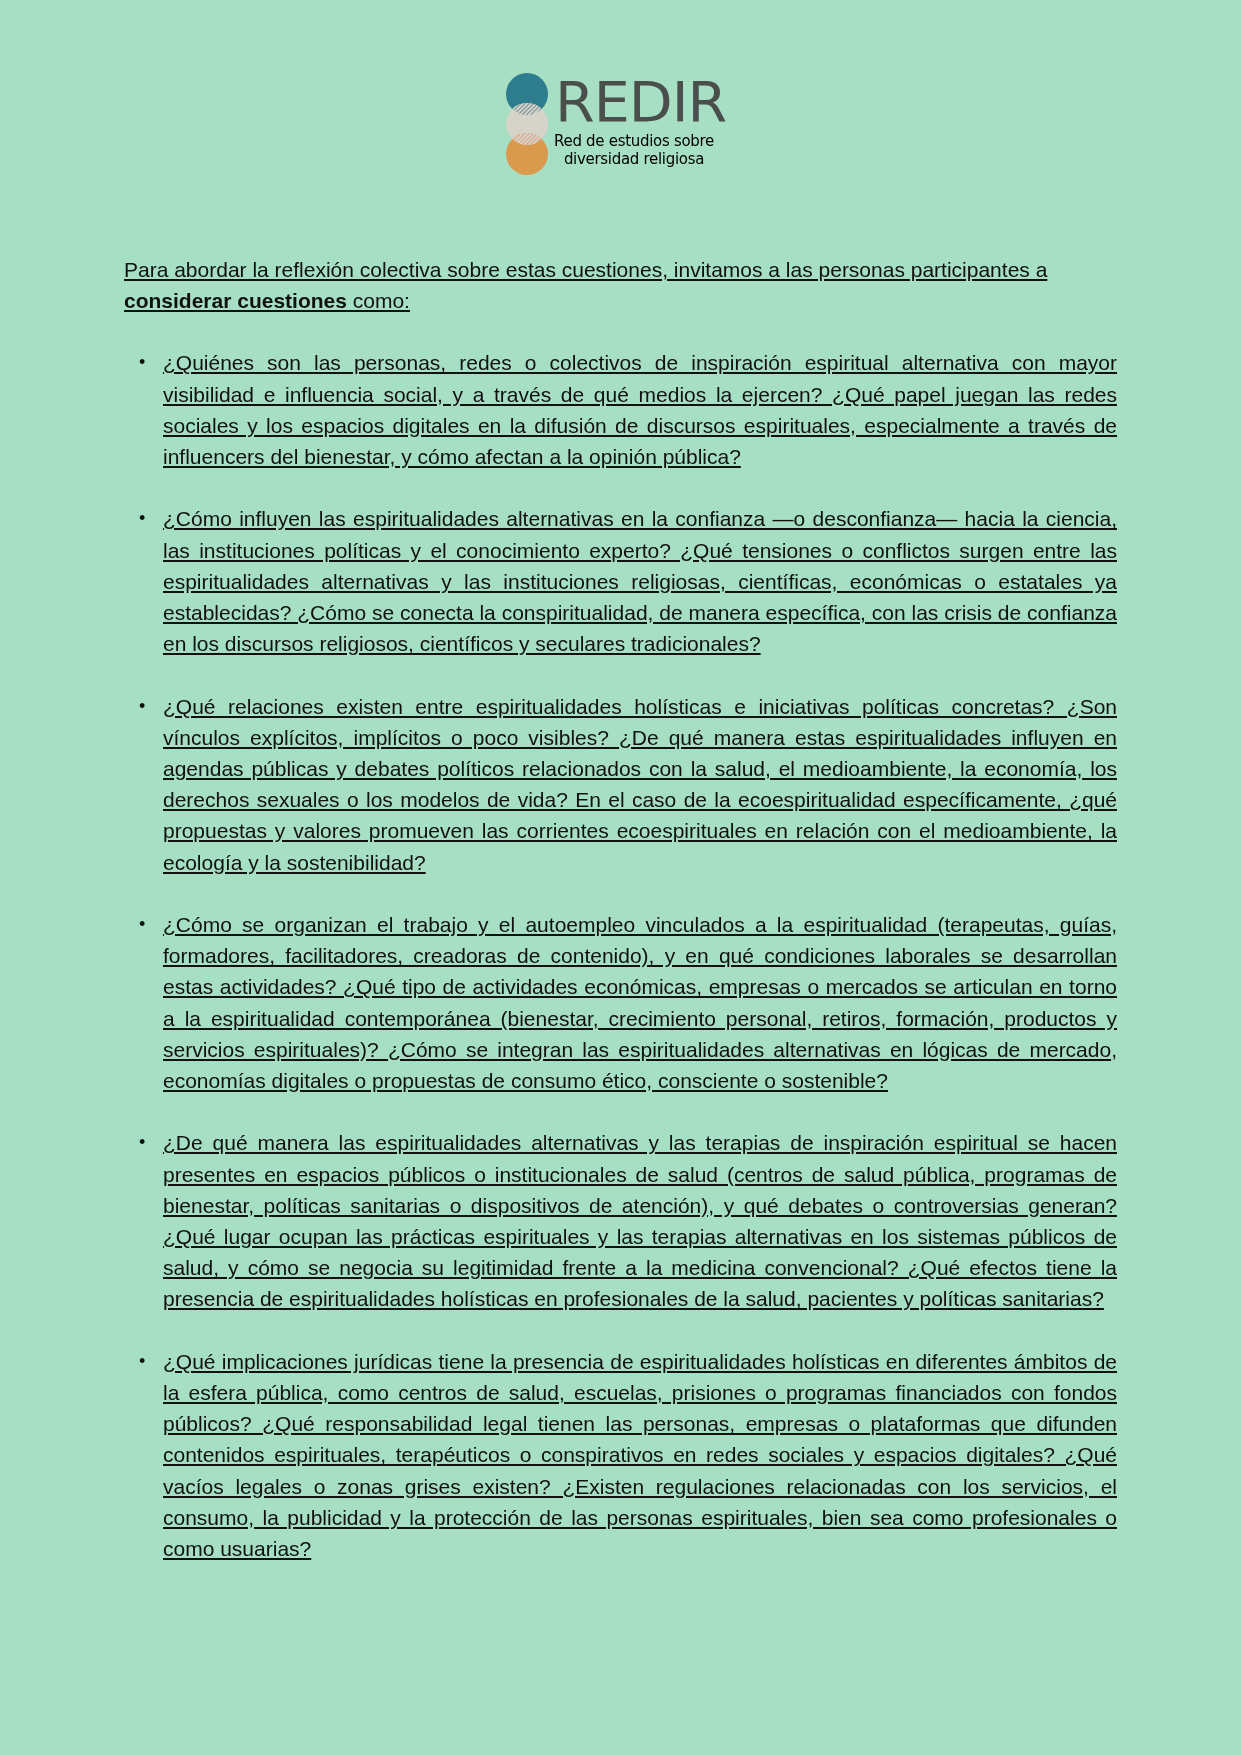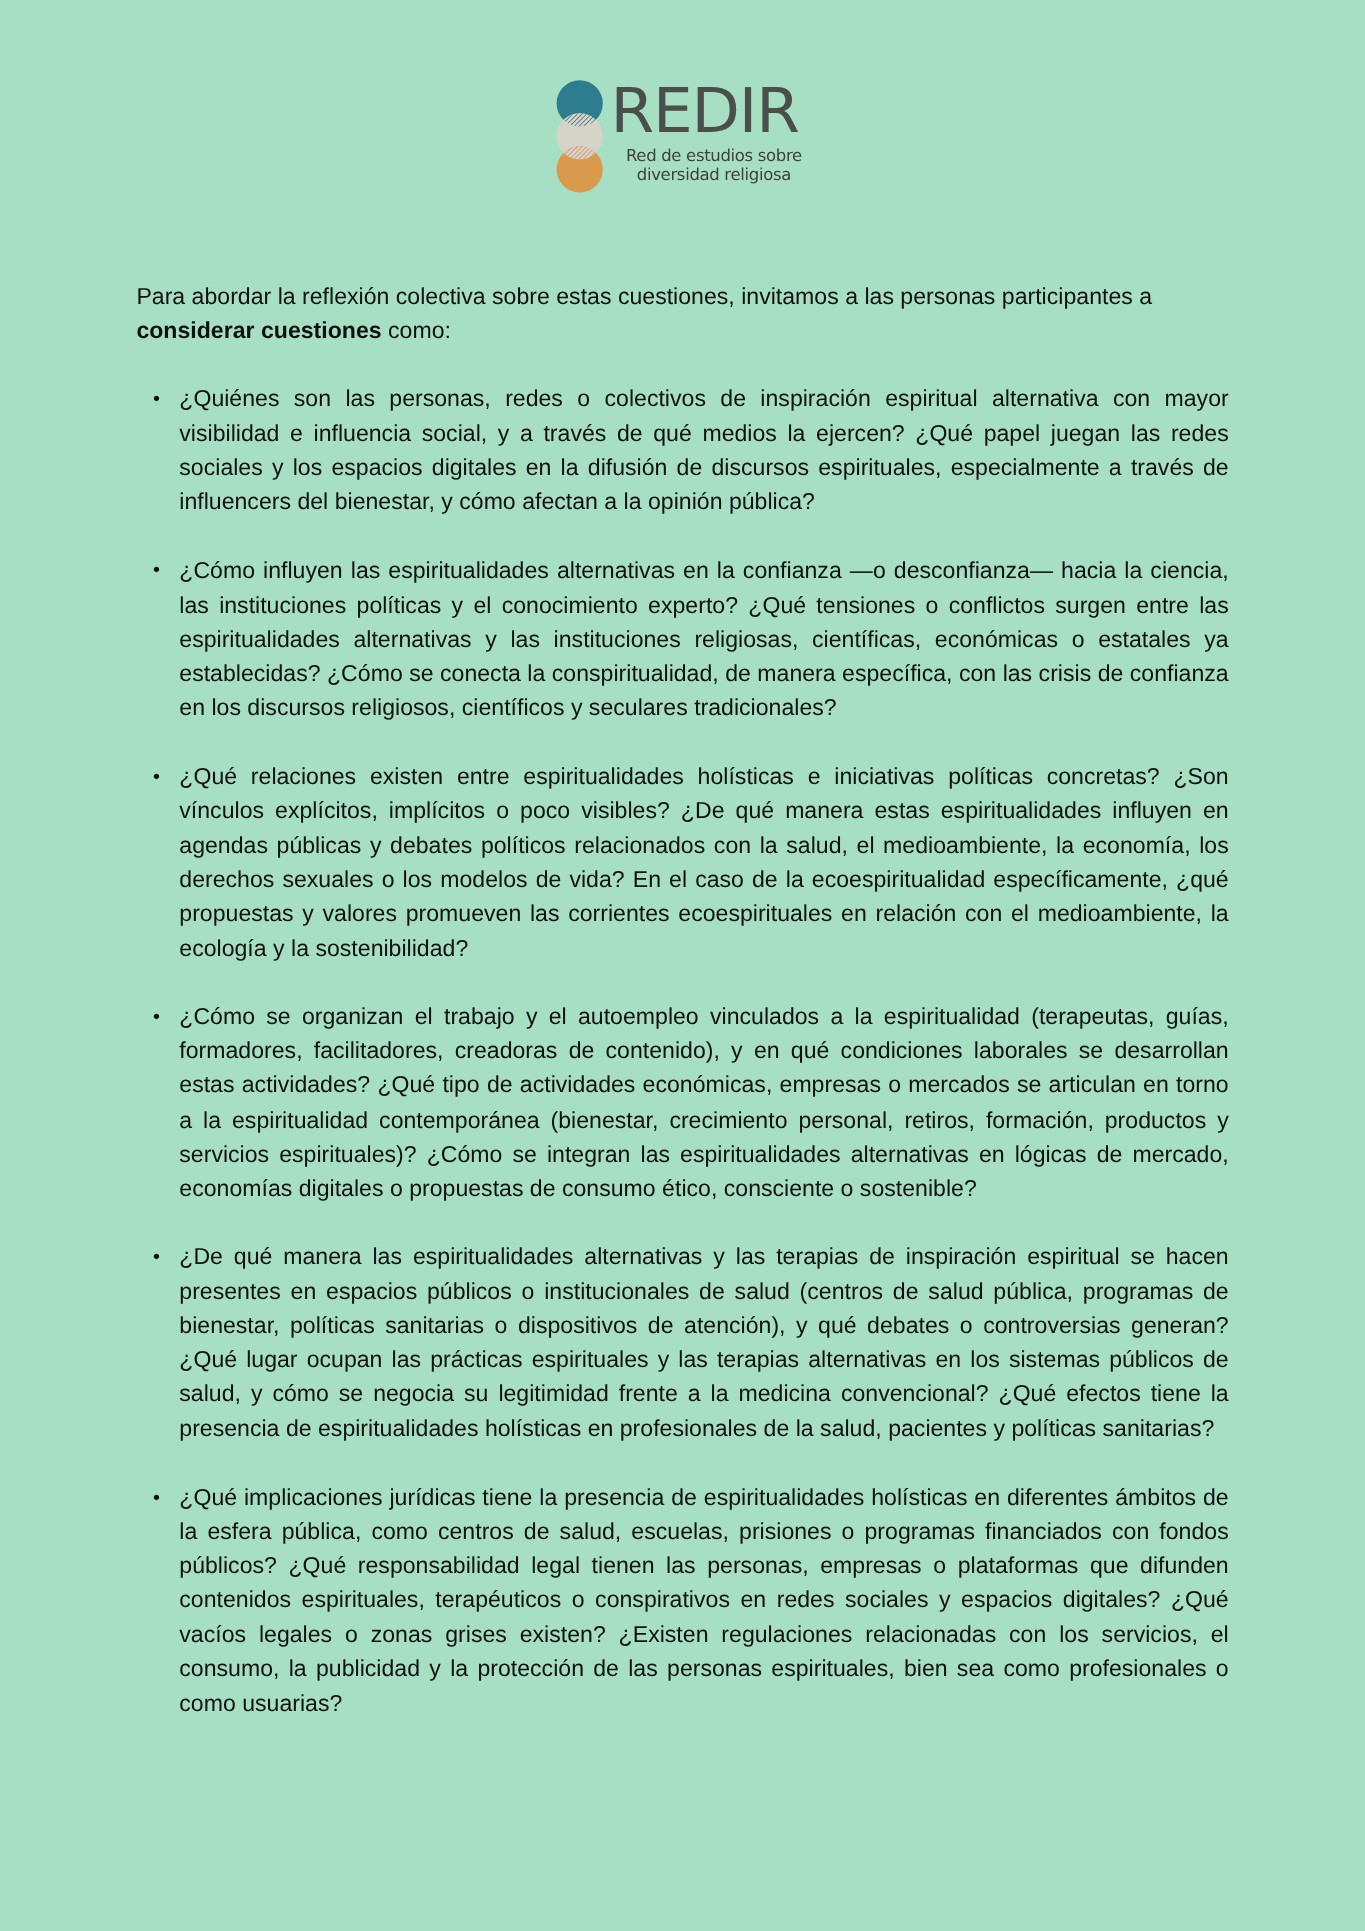--- a/index.html
+++ b/index.html
@@ -37,39 +37,40 @@
       font-size: 56px;
       line-height: 60px;
       color: #4a4f4c;
       letter-spacing: -1px;
       font-weight: normal;
       transform: scaleX(1.02);
       transform-origin: left top;
     }
     .logo-sub {
       position: absolute;
-      left: 51px;
+      left: 36px;
       width: 186px;
       text-align: center;
       font-family: "DejaVu Sans", sans-serif;
       font-size: 15px;
       line-height: 18px;
-      color: #404040;
+      color: #000000;
       letter-spacing: -0.3px;
     }
     .logo-sub.l1 { top: 60px; }
     .logo-sub.l2 { top: 78px; text-align: center; }
 
     .content {
       position: absolute;
       left: 124px;
       top: 254px;
       width: 993px;
       font-size: 21px;
       line-height: 31.2px;
+      text-decoration: underline;
     }
     .intro {
       margin: 0 0 31px 0;
       text-align: left;
     }
     .intro b {
       font-weight: bold;
     }
     ul.questions {
       list-style: none;

